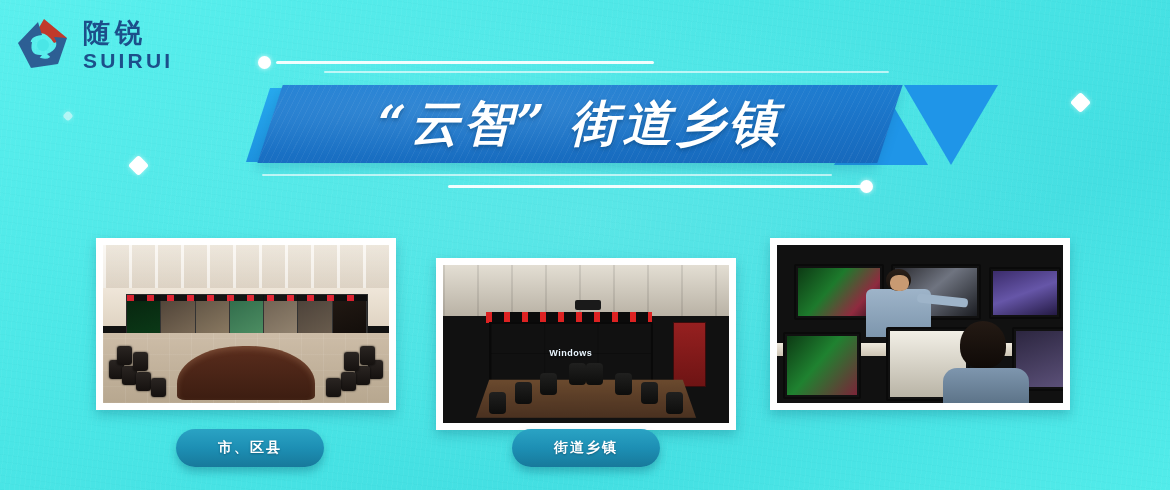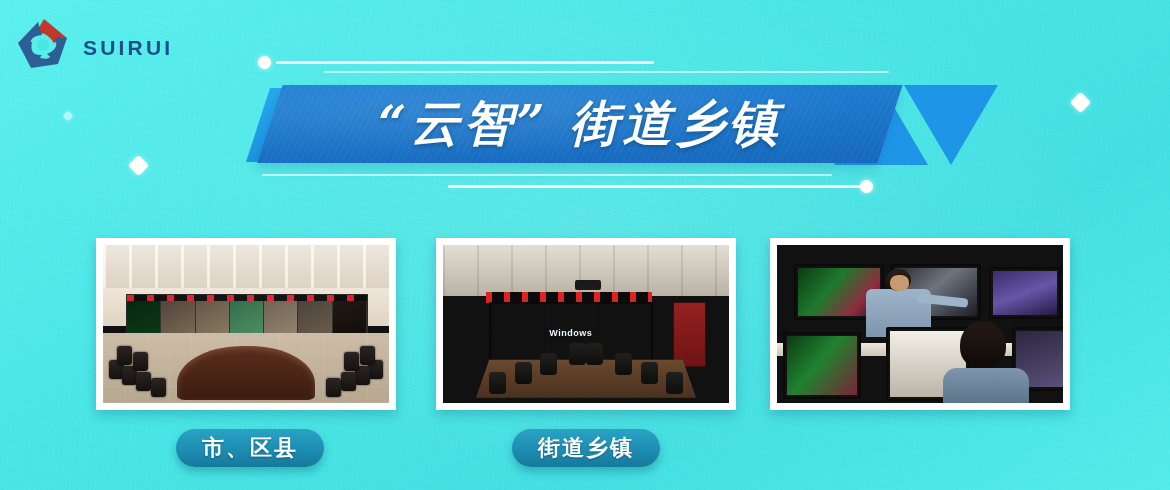--- a/index.html
+++ b/index.html
@@ -89,21 +89,21 @@
   .cards{position:absolute;left:0;top:238px;width:1170px;height:180px;}
   .card{
     position:absolute;top:0;width:300px;height:172px;
     background:#fff;padding:7px;box-sizing:border-box;
     box-shadow:0 5px 11px rgba(0,70,95,.25);
   }
   .card .photo{
     position:relative;width:100%;height:100%;overflow:hidden;background:#111;
   }
   .card1{left:96px;}
-  .card2{left:436px;}
+  .card2{left:436px;margin-top:20px;}
   .card3{left:770px;}
   
   .p1{
     background:linear-gradient(180deg,#efe7dc 0%,#e6dccf 26%,#2a1a14 27%,#1b110c 100%);
   }
   .p1 .ceiling{
     position:absolute;left:0;top:0;width:100%;height:30%;
     background:
       repeating-linear-gradient(90deg, rgba(255,255,255,.55) 0 3px, rgba(210,200,185,.25) 3px 26px),
       linear-gradient(180deg,#f6f1e8,#ded3c4);
@@ -235,21 +235,21 @@
   .p3 .counter{
     position:absolute;left:0;top:62%;width:100%;height:8%;
     background:linear-gradient(180deg,#efe9dd,#cdc5b4);
   }
   
   .pill{
     position:absolute;height:38px;border-radius:19px;
     background:linear-gradient(180deg,#2aa3c4 0%,#1d8fb4 50%,#17799b 100%);
     box-shadow:0 5px 9px rgba(0,70,95,.3);
     display:flex;align-items:center;justify-content:center;
-    color:#fff;font-size:22px;font-weight:700;letter-spacing:2px;
+    color:#fff;font-size:14px;font-weight:700;letter-spacing:2px;
     font-family:"DejaVu Sans","Liberation Sans",sans-serif;
     text-shadow:0 1px 2px rgba(0,40,60,.4);
     white-space:nowrap;
   }
   .pill1{left:176px;top:429px;width:148px;}
   .pill2{left:512px;top:429px;width:148px;}
   .pill3{left:850px;top:429px;width:148px;}
   
   .diamond{
     position:absolute;background:#fff;transform:rotate(45deg);border-radius:3px;
@@ -271,20 +271,21 @@
       <svg width="60" height="58" viewBox="0 0 60 58" aria-hidden="true">
         <path d="M30 3 L53 22 L40 27 Q30 12 20 20 Z" fill="#c0392b"></path>
         <path d="M53 22 L44 48 L33 38 Q47 32 40 21 Z" fill="#2d5f94"></path>
         <path d="M44 48 L17 52 L22 39 Q34 48 40 36 Z" fill="#2d5f94"></path>
         <path d="M17 52 L4 27 L18 26 Q15 40 28 39 Z" fill="#2d5f94"></path>
         <path d="M4 27 L24 6 L28 19 Q14 20 17 31 Z" fill="#2d5f94"></path>
         <circle cx="29" cy="29" r="6" fill="#4ae6e6"></circle>
       </svg>
     </div>
     <div class="logo-text">
+      <span class="logo-cn">随锐</span>
       <span class="logo-en">SUIRUI</span>
     </div>
   </div>
 
   <div class="banner-wrap">
 
     <div class="dot" style="left:6px;top:4px;"></div>
     <div class="line" style="left:24px;top:9px;width:378px;"></div>
     <div class="line soft" style="left:72px;top:19px;width:565px;"></div>
 

